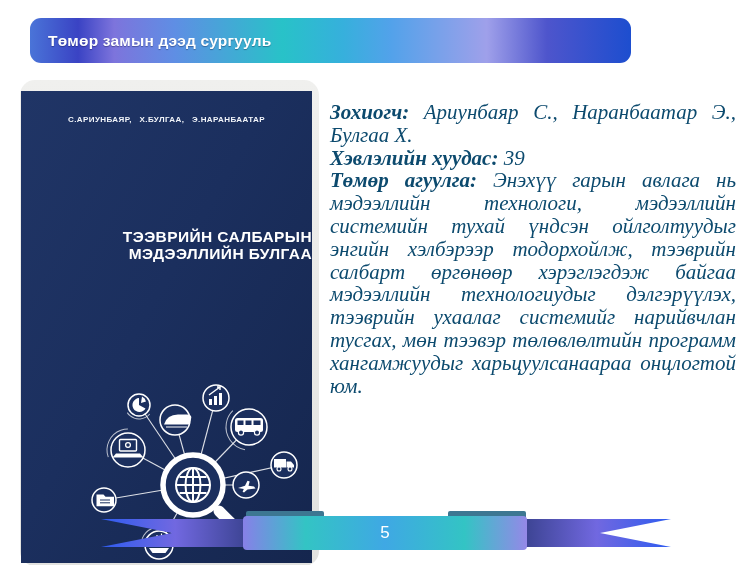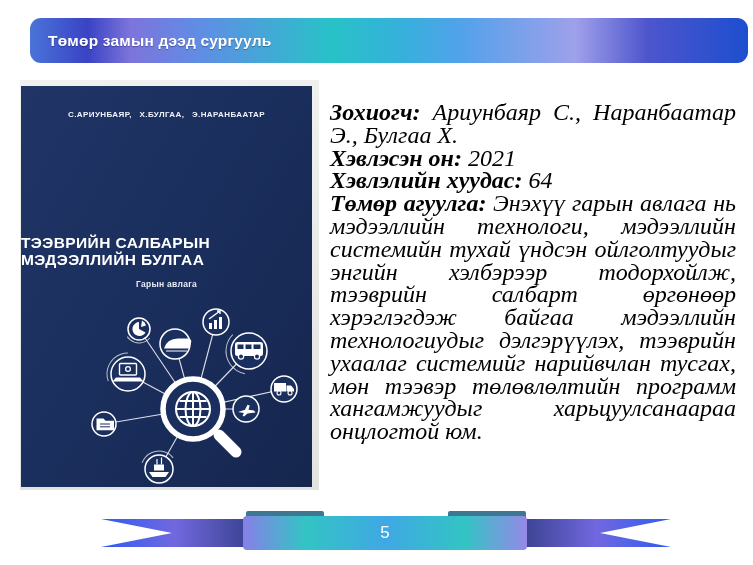--- a/index.html
+++ b/index.html
@@ -1,43 +1,43 @@
 <!DOCTYPE html>
 <html><head>
 <meta charset="utf-8">
 <style>
   html,body{margin:0;padding:0;background:#ffffff;}
   .slide{position:relative;width:753px;height:565px;background:#ffffff;overflow:hidden;
          font-family:"Liberation Sans",sans-serif;}
 
   
-  .header-bar{position:absolute;left:30px;top:18px;width:718px;height:45px;border-radius:11px;
+  .header-bar{position:absolute;left:30px;top:18px;width:601px;height:45px;border-radius:11px;
     background:linear-gradient(90deg,#4a74d8 0%,#3a43c4 8%,#7d74dc 14%,#5f8ee4 24%,#28c2c8 42%,
                #36b0dc 52%,#52a2ea 60%,#9fa0ea 76%,#4e55cc 86%,#1d4ecf 100%);
     display:flex;justify-content:space-between;align-items:center;padding:0 18px;box-sizing:border-box;}
   .header-bar .htext{color:#fff;font-weight:bold;font-size:15.5px;letter-spacing:.2px;
     text-shadow:0 1px 1px rgba(0,0,40,.35);white-space:nowrap;}
 
   
-  .book{position:absolute;left:20px;top:80px;width:299px;height:410px;
-        background:linear-gradient(180deg,#f0f0ee,#dddddad9);padding:6px 7px 3px 1px;box-sizing:border-box;}
+  .book{position:absolute;left:20px;top:80px;width:299px;height:486px;
+        background:linear-gradient(180deg,#f0f0ee,#dddddad9);padding:11px 7px 3px 1px;box-sizing:border-box;border-radius:15px;}
   .cover{position:relative;width:100%;height:100%;
         background:linear-gradient(120deg,#203566 0%,#1b2f5e 45%,#15264e 100%);overflow:hidden;}
   .cover .authors{position:absolute;top:24px;left:0;right:0;text-align:center;color:#f2f5fa;
         font-weight:bold;font-size:8px;letter-spacing:.4px;word-spacing:5px;}
-  .cover .title{position:absolute;top:148px;left:0;right:0;text-align:left;color:#ffffff;
+  .cover .title{position:absolute;top:137px;left:0;right:0;text-align:right;color:#ffffff;
         font-weight:bold;font-size:15.5px;line-height:17px;letter-spacing:.4px;}
   .cover .subtitle{position:absolute;top:193px;left:0;right:0;text-align:center;color:#e8edf5;
         font-weight:bold;font-size:8.5px;letter-spacing:.3px;}
   .cover svg{position:absolute;left:0;bottom:0;}
 
   
   .details{position:absolute;left:330px;top:101px;width:406px;
-        font-family:"Liberation Serif",serif;font-style:italic;font-size:24px;
-        line-height:22.8px;color:#000000;text-align:justify;}
+        font-family:"Liberation Serif",serif;font-style:italic;font-size:21px;
+        line-height:22.8px;color:#0c4a6e;text-align:justify;}
   .details p{margin:0;}
   .details .lbl{font-weight:bold;}
 
   
   .ribbon{position:absolute;left:96px;top:505px;width:580px;height:52px;}
   .page-num{position:absolute;left:147px;top:11px;width:284px;height:34px;
         display:flex;align-items:center;justify-content:center;
         color:#ffffff;font-size:17px;font-weight:300;}
 </style>
 </head>
@@ -49,21 +49,20 @@
     <span class="htext">Төмөр замын дээд сургууль</span>
   </div>
 
   <div class="book">
     <div class="cover">
       <div class="authors">С.АРИУНБАЯР, Х.БУЛГАА, Э.НАРАНБААТАР</div>
       <div class="title">
         <div>ТЭЭВРИЙН САЛБАРЫН</div>
         <div>МЭДЭЭЛЛИЙН БУЛГАА</div>
       </div>
-      <div class="subtitle">Гарын авлага</div>
 
       <svg width="291" height="195" viewBox="0 0 291 195">
 
         <g stroke="rgba(255,255,255,.85)" stroke-width="1.1">
           <line x1="172" y1="117" x2="118" y2="37"></line>
           <line x1="172" y1="117" x2="154" y2="52"></line>
           <line x1="172" y1="117" x2="195" y2="30"></line>
           <line x1="172" y1="117" x2="228" y2="59"></line>
           <line x1="172" y1="117" x2="263" y2="97"></line>
           <line x1="172" y1="117" x2="225" y2="117"></line>
@@ -159,22 +158,21 @@
             <line x1="158.5" y1="125" x2="185.5" y2="125"></line>
             <line x1="172" y1="100" x2="172" y2="134"></line>
           </g>
         </g>
       </svg>
     </div>
   </div>
 
   <div class="details">
     <p><b class="lbl">Зохиогч:</b> <span>Ариунбаяр С., Наранбаатар Э., Булгаа Х.</span></p>
-    <p><b class="lbl">Хэвлэсэн он:</b> <span>2021</span></p>
-    <p><b class="lbl">Хэвлэлийн хуудас:</b> <span>64</span></p>
+    <p><b class="lbl">Хэвлэлийн хуудас:</b> <span>39</span></p>
     <p><b class="lbl">Төмөр агуулга:</b> <span>Энэхүү гарын авлага нь мэдээллийн технологи, мэдээллийн системийн тухай үндсэн ойлголтуудыг энгийн хэлбэрээр тодорхойлж, тээврийн салбарт өргөнөөр хэрэглэгдэж байгаа мэдээллийн технологиудыг дэлгэрүүлэх, тээврийн ухаалаг системийг нарийвчлан тусгах, мөн тээвэр төлөвлөлтийн программ хангамжуудыг харьцуулсанаараа онцлогтой юм.</span></p>
   </div>
 
   <div class="ribbon">
     <svg width="580" height="52" viewBox="0 0 580 52">
       <defs>
         <linearGradient id="gL" x1="0" y1="0" x2="1" y2="0">
           <stop offset="0" stop-color="#2e5cf0"></stop>
           <stop offset=".45" stop-color="#7168e0"></stop>
           <stop offset="1" stop-color="#2e3a7e"></stop>

